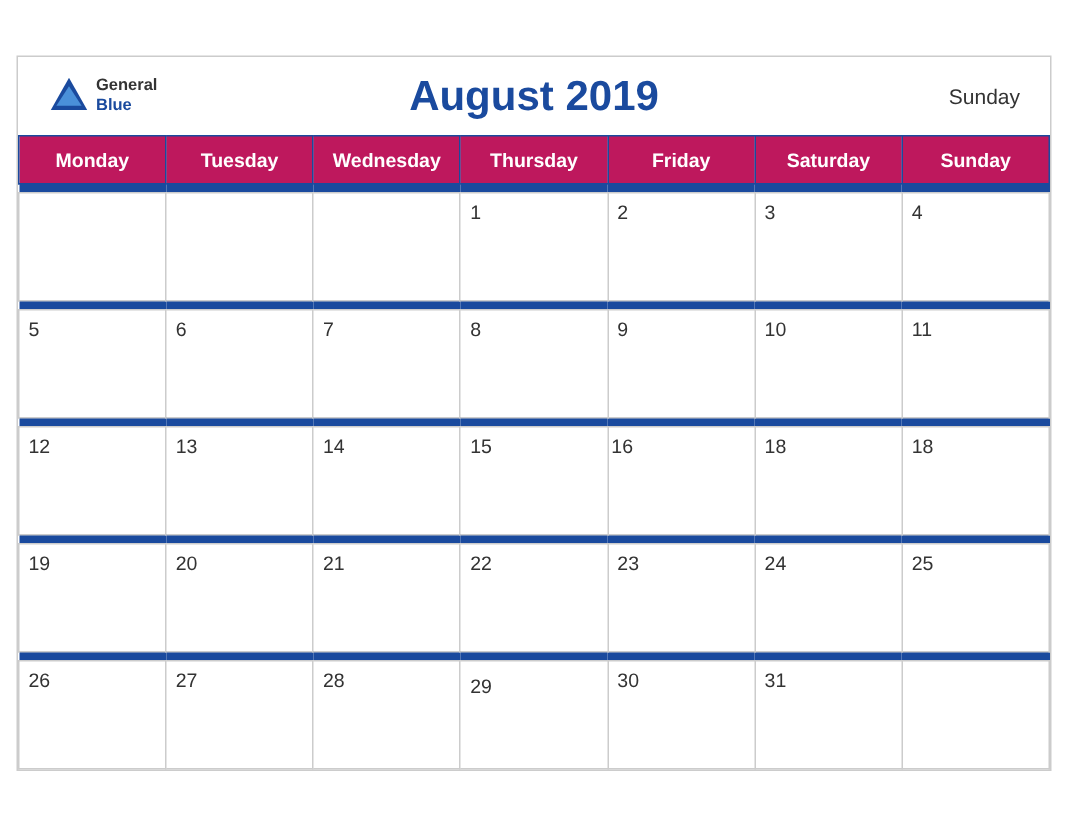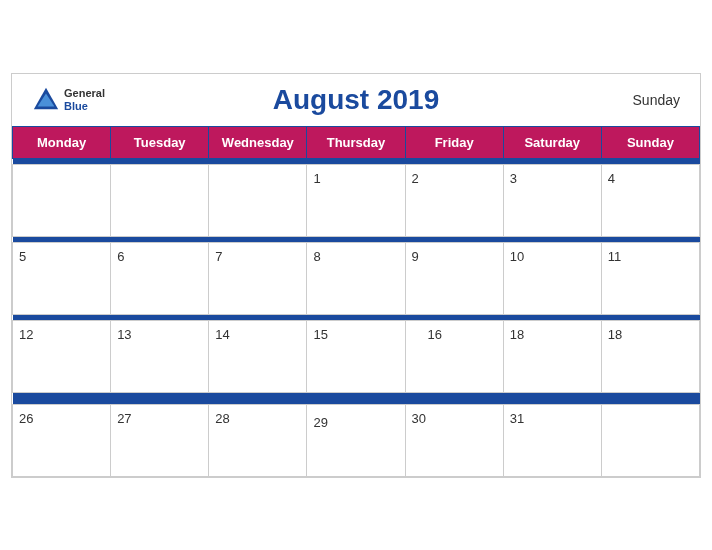--- a/index.html
+++ b/index.html
@@ -169,32 +169,41 @@
           <td style="background-color: rgb(26, 74, 158); height: 6px; padding: 0px; border: none;"></td>
           <td style="background-color: rgb(26, 74, 158); height: 6px; padding: 0px; border: none;"></td>
           <td style="background-color: rgb(26, 74, 158); height: 6px; padding: 0px; border: none;"></td>
           <td style="background-color: rgb(26, 74, 158); height: 6px; padding: 0px; border: none;"></td>
         </tr>
         <tr>
           <td style="background-color: rgb(255, 255, 255); height: 72px; vertical-align: top; padding: 4px 6px; border: 1px solid rgb(204, 204, 204); margin-top: 42px;"><span class="day-num">12</span></td>
           <td style="background-color: rgb(255, 255, 255); height: 72px; vertical-align: top; padding: 4px 6px; border: 1px solid rgb(204, 204, 204);"><span class="day-num">13</span></td>
           <td style="background-color: rgb(255, 255, 255); height: 72px; vertical-align: top; padding: 4px 6px; border: 1px solid rgb(204, 204, 204);"><span class="day-num">14</span></td>
           <td style="background-color: rgb(255, 255, 255); height: 72px; vertical-align: top; padding: 4px 6px; border: 1px solid rgb(204, 204, 204);"><span class="day-num">15</span></td>
-          <td style="background-color: rgb(255, 255, 255); height: 72px; vertical-align: top; padding: 4px 22px; border: 1px solid rgb(204, 204, 204); margin-top: 27px;"><span class="day-num">16</span></td>
+          <td style="background-color: rgb(255, 255, 255); height: 72px; vertical-align: top; padding: 4px 2px; border: 1px solid rgb(204, 204, 204); margin-top: 27px;"><span class="day-num">16</span></td>
           <td style="background-color: rgb(255, 255, 255); height: 72px; vertical-align: top; padding: 4px 6px; border: 1px solid rgb(204, 204, 204);"><span class="day-num">18</span></td>
           <td style="background-color: rgb(255, 255, 255); height: 72px; vertical-align: top; padding: 4px 6px; border: 1px solid rgb(204, 204, 204);"><span class="day-num">18</span></td>
         </tr>
         <tr>
           <td style="background-color: rgb(26, 74, 158); height: 6px; padding: 0px; border: none;"></td>
           <td style="background-color: rgb(26, 74, 158); height: 6px; padding: 0px; border: none;"></td>
           <td style="background-color: rgb(26, 74, 158); height: 6px; padding: 0px; border: none;"></td>
           <td style="background-color: rgb(26, 74, 158); height: 6px; padding: 0px; border: none;"></td>
           <td style="background-color: rgb(26, 74, 158); height: 6px; padding: 0px; border: none;"></td>
           <td style="background-color: rgb(26, 74, 158); height: 6px; padding: 0px; border: none;"></td>
           <td style="background-color: rgb(26, 74, 158); height: 6px; padding: 0px; border: none;"></td>
+        </tr>
+        <tr>
+          <td style="background-color: rgb(255, 255, 255); height: 72px; vertical-align: top; padding: 4px 6px; border: 1px solid rgb(204, 204, 204);"><span class="day-num">19</span></td>
+          <td style="background-color: rgb(255, 255, 255); height: 72px; vertical-align: top; padding: 4px 6px; border: 1px solid rgb(204, 204, 204);"><span class="day-num">20</span></td>
+          <td style="background-color: rgb(255, 255, 255); height: 72px; vertical-align: top; padding: 4px 6px; border: 1px solid rgb(204, 204, 204);"><span class="day-num">21</span></td>
+          <td style="background-color: rgb(255, 255, 255); height: 72px; vertical-align: top; padding: 4px 6px; border: 1px solid rgb(204, 204, 204);"><span class="day-num">22</span></td>
+          <td style="background-color: rgb(255, 255, 255); height: 72px; vertical-align: top; padding: 4px 6px; border: 1px solid rgb(204, 204, 204);"><span class="day-num">23</span></td>
+          <td style="background-color: rgb(255, 255, 255); height: 72px; vertical-align: top; padding: 4px 6px; border: 1px solid rgb(204, 204, 204);"><span class="day-num">24</span></td>
+          <td style="background-color: rgb(255, 255, 255); height: 72px; vertical-align: top; padding: 4px 6px; border: 1px solid rgb(204, 204, 204);"><span class="day-num">25</span></td>
         </tr>
         <tr>
           <td style="background-color: rgb(26, 74, 158); height: 6px; padding: 0px; border: none;"></td>
           <td style="background-color: rgb(26, 74, 158); height: 6px; padding: 0px; border: none;"></td>
           <td style="background-color: rgb(26, 74, 158); height: 6px; padding: 0px; border: none;"></td>
           <td style="background-color: rgb(26, 74, 158); height: 6px; padding: 0px; border: none;"></td>
           <td style="background-color: rgb(26, 74, 158); height: 6px; padding: 0px; border: none;"></td>
           <td style="background-color: rgb(26, 74, 158); height: 6px; padding: 0px; border: none;"></td>
           <td style="background-color: rgb(26, 74, 158); height: 6px; padding: 0px; border: none;"></td>
         </tr>

